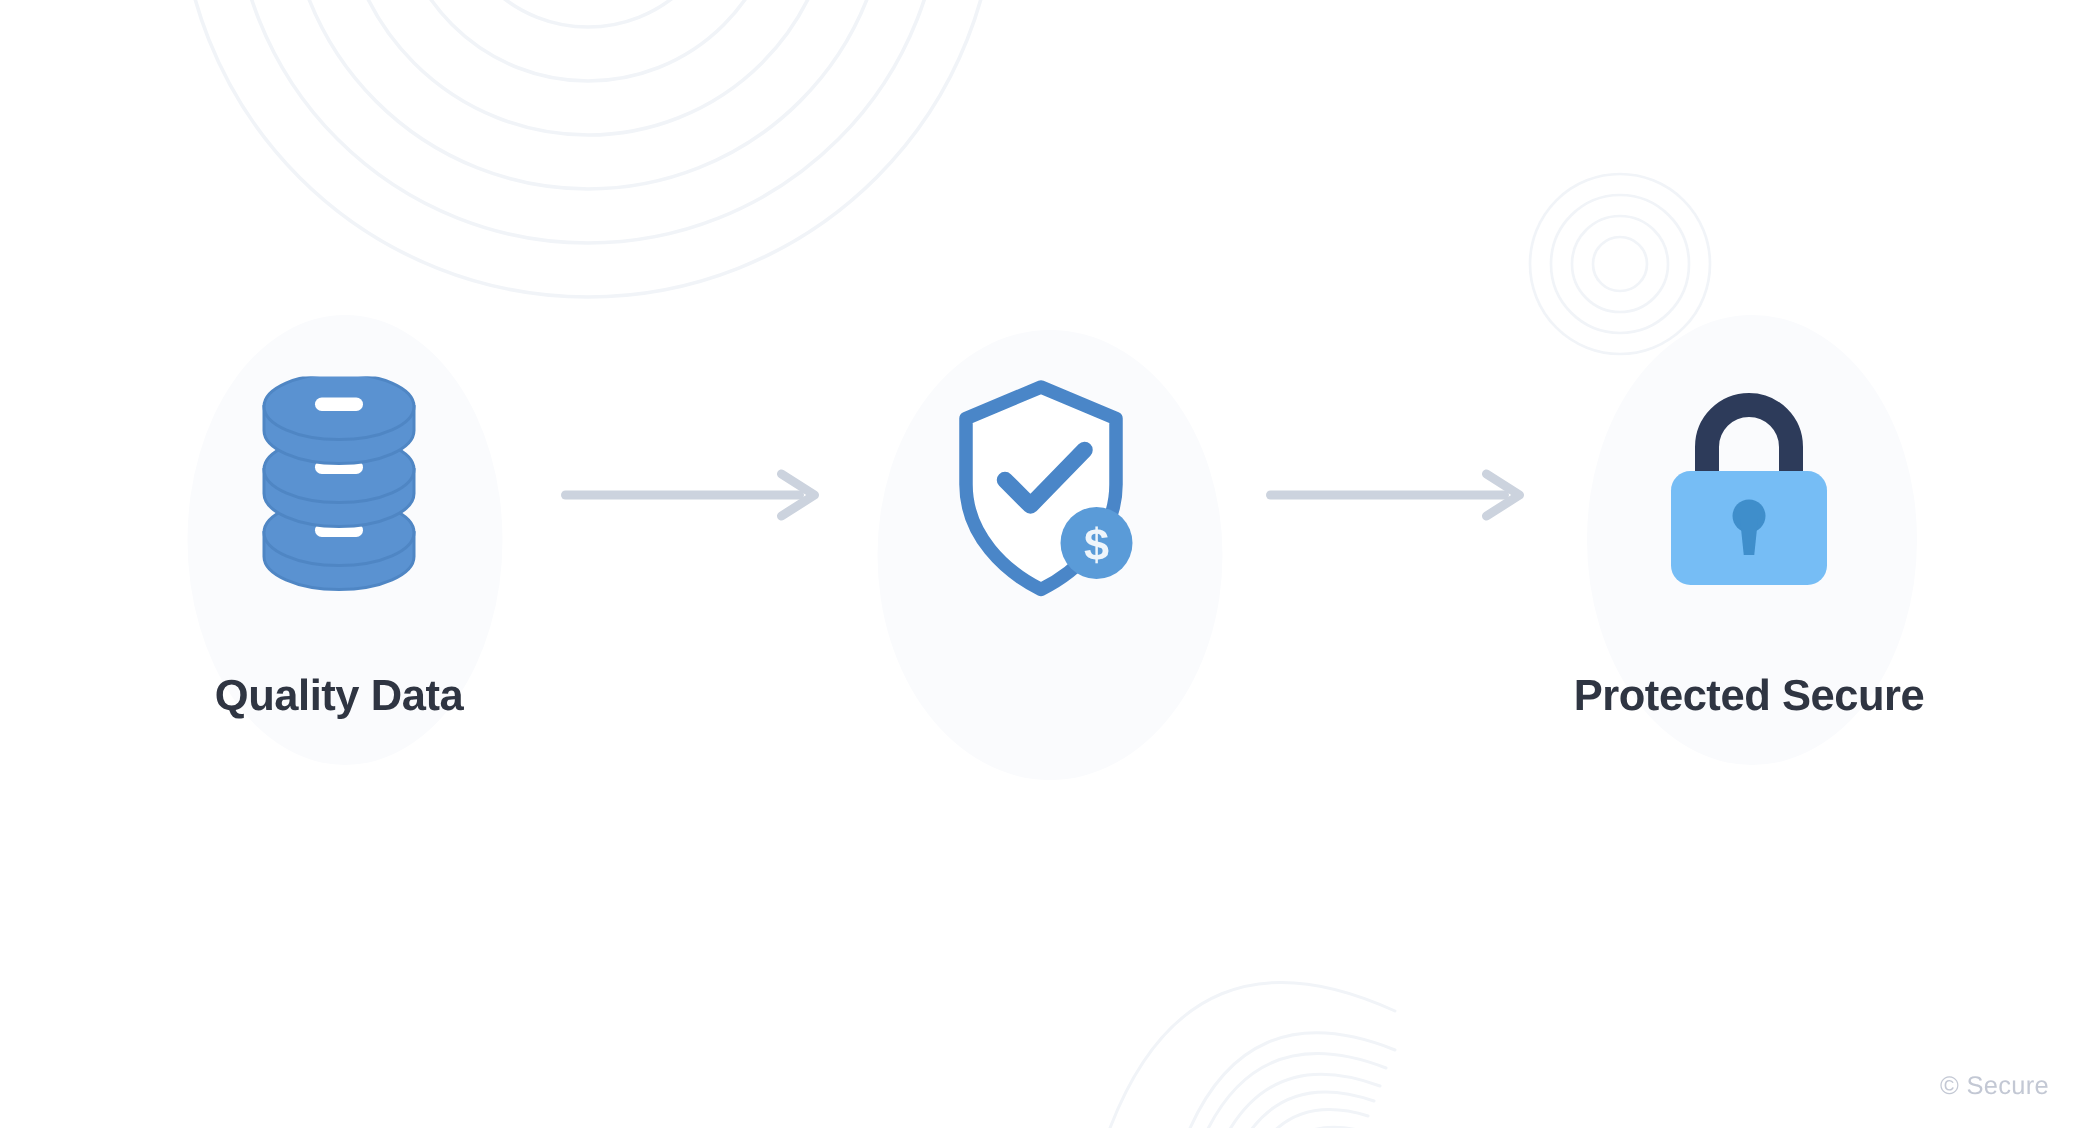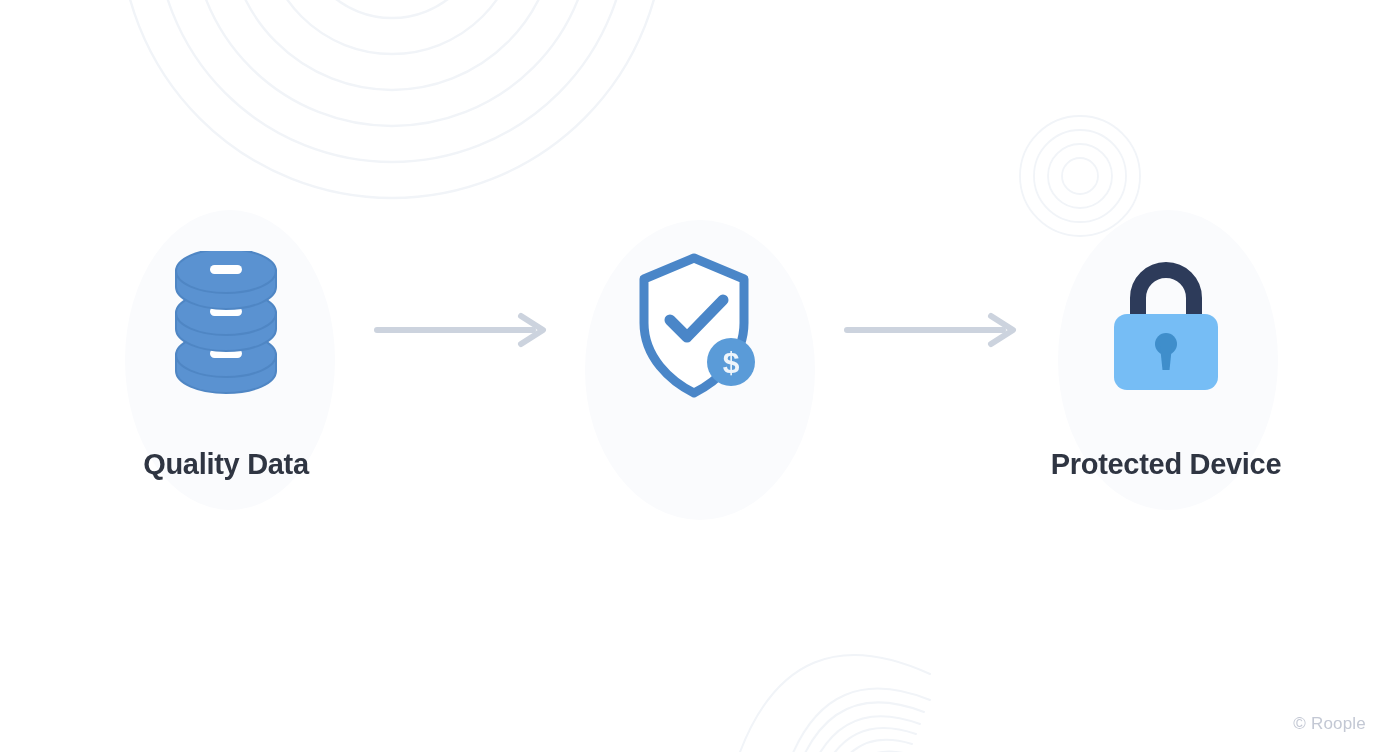--- a/index.html
+++ b/index.html
@@ -194,18 +194,18 @@
       <svg width="108" height="136" viewBox="0 0 108 136" xmlns="http://www.w3.org/2000/svg">
 
         <path d="M26 62 V40 a28 28 0 0 1 56 0 V62" fill="none" stroke="#2d3b5a" stroke-width="16" stroke-linecap="round"></path>
 
         <rect x="2" y="56" width="104" height="76" rx="13" fill="#76bdf5"></rect>
 
         <circle cx="54" cy="86" r="11" fill="#3f8ecb"></circle>
         <path d="M48 88 h12 l-2.5 24 h-7 z" fill="#3f8ecb"></path>
       </svg>
     </div>
-    <div class="stage-label">Protected Device</div>
+    <div class="stage-label">Protected Secure</div>
   </div>
 
 </div>
 
-<div id="watermark">© Roople</div>
+<div id="watermark">© Secure</div>
 
 </body></html>

